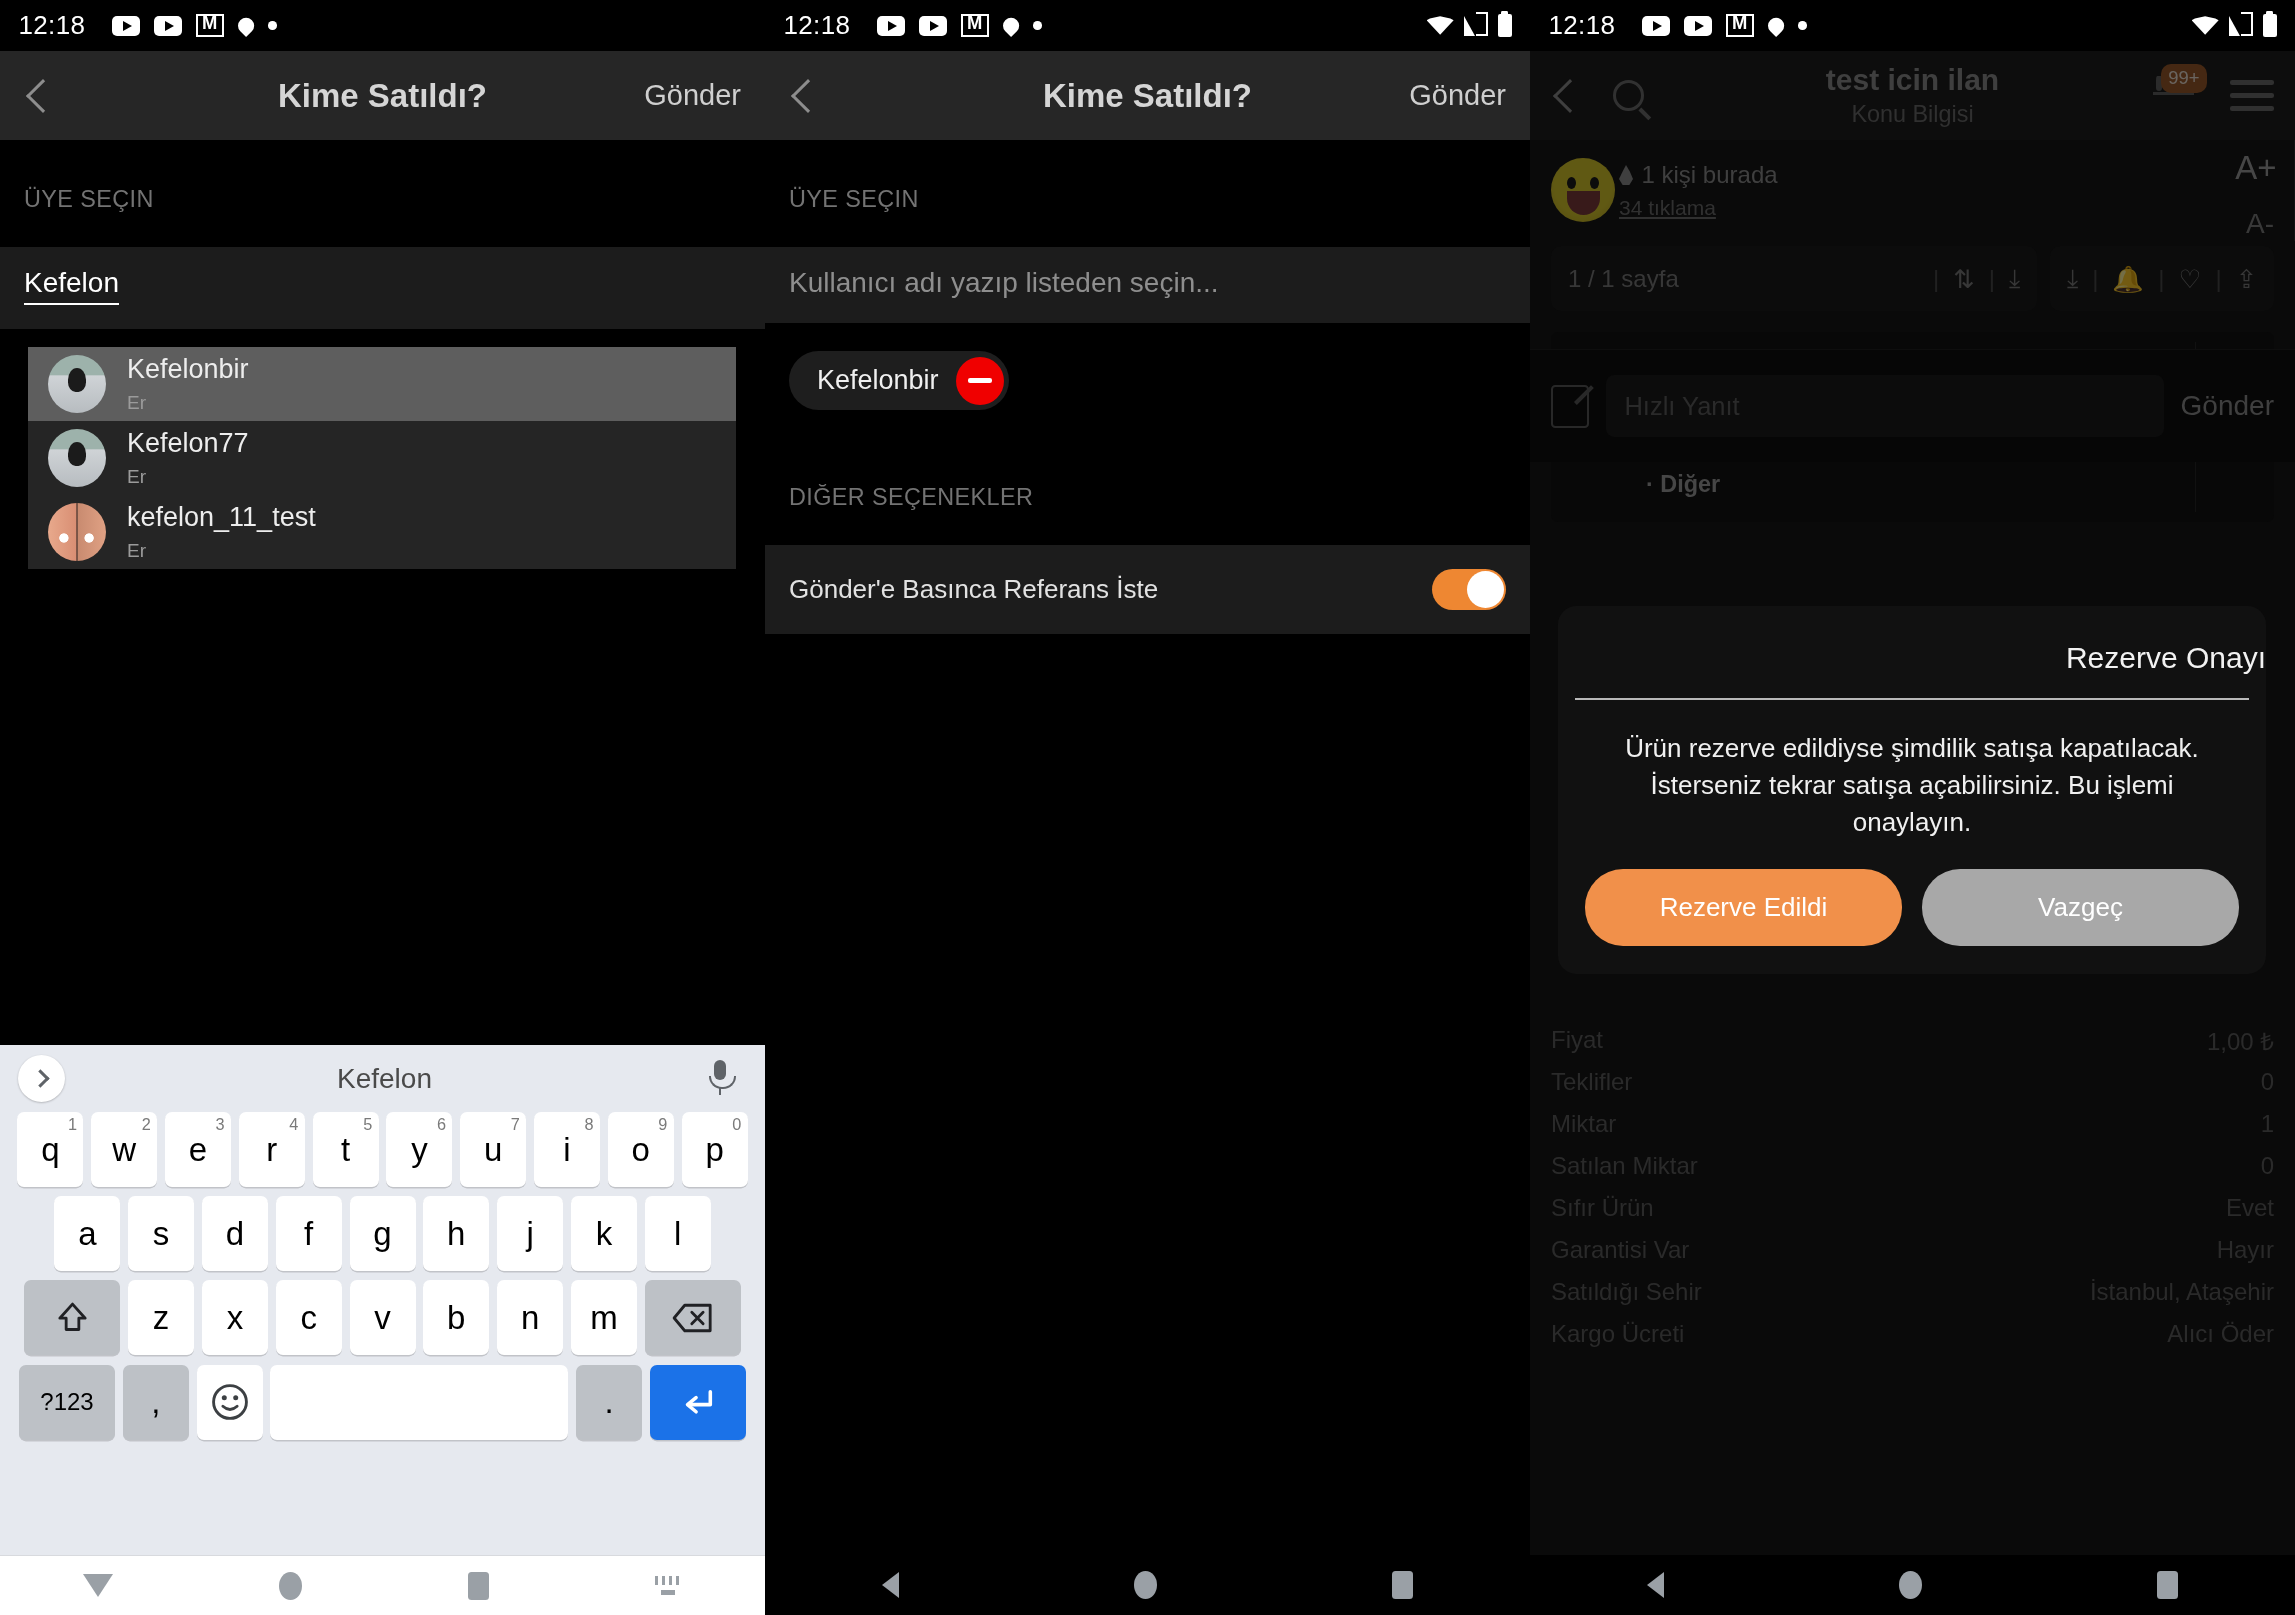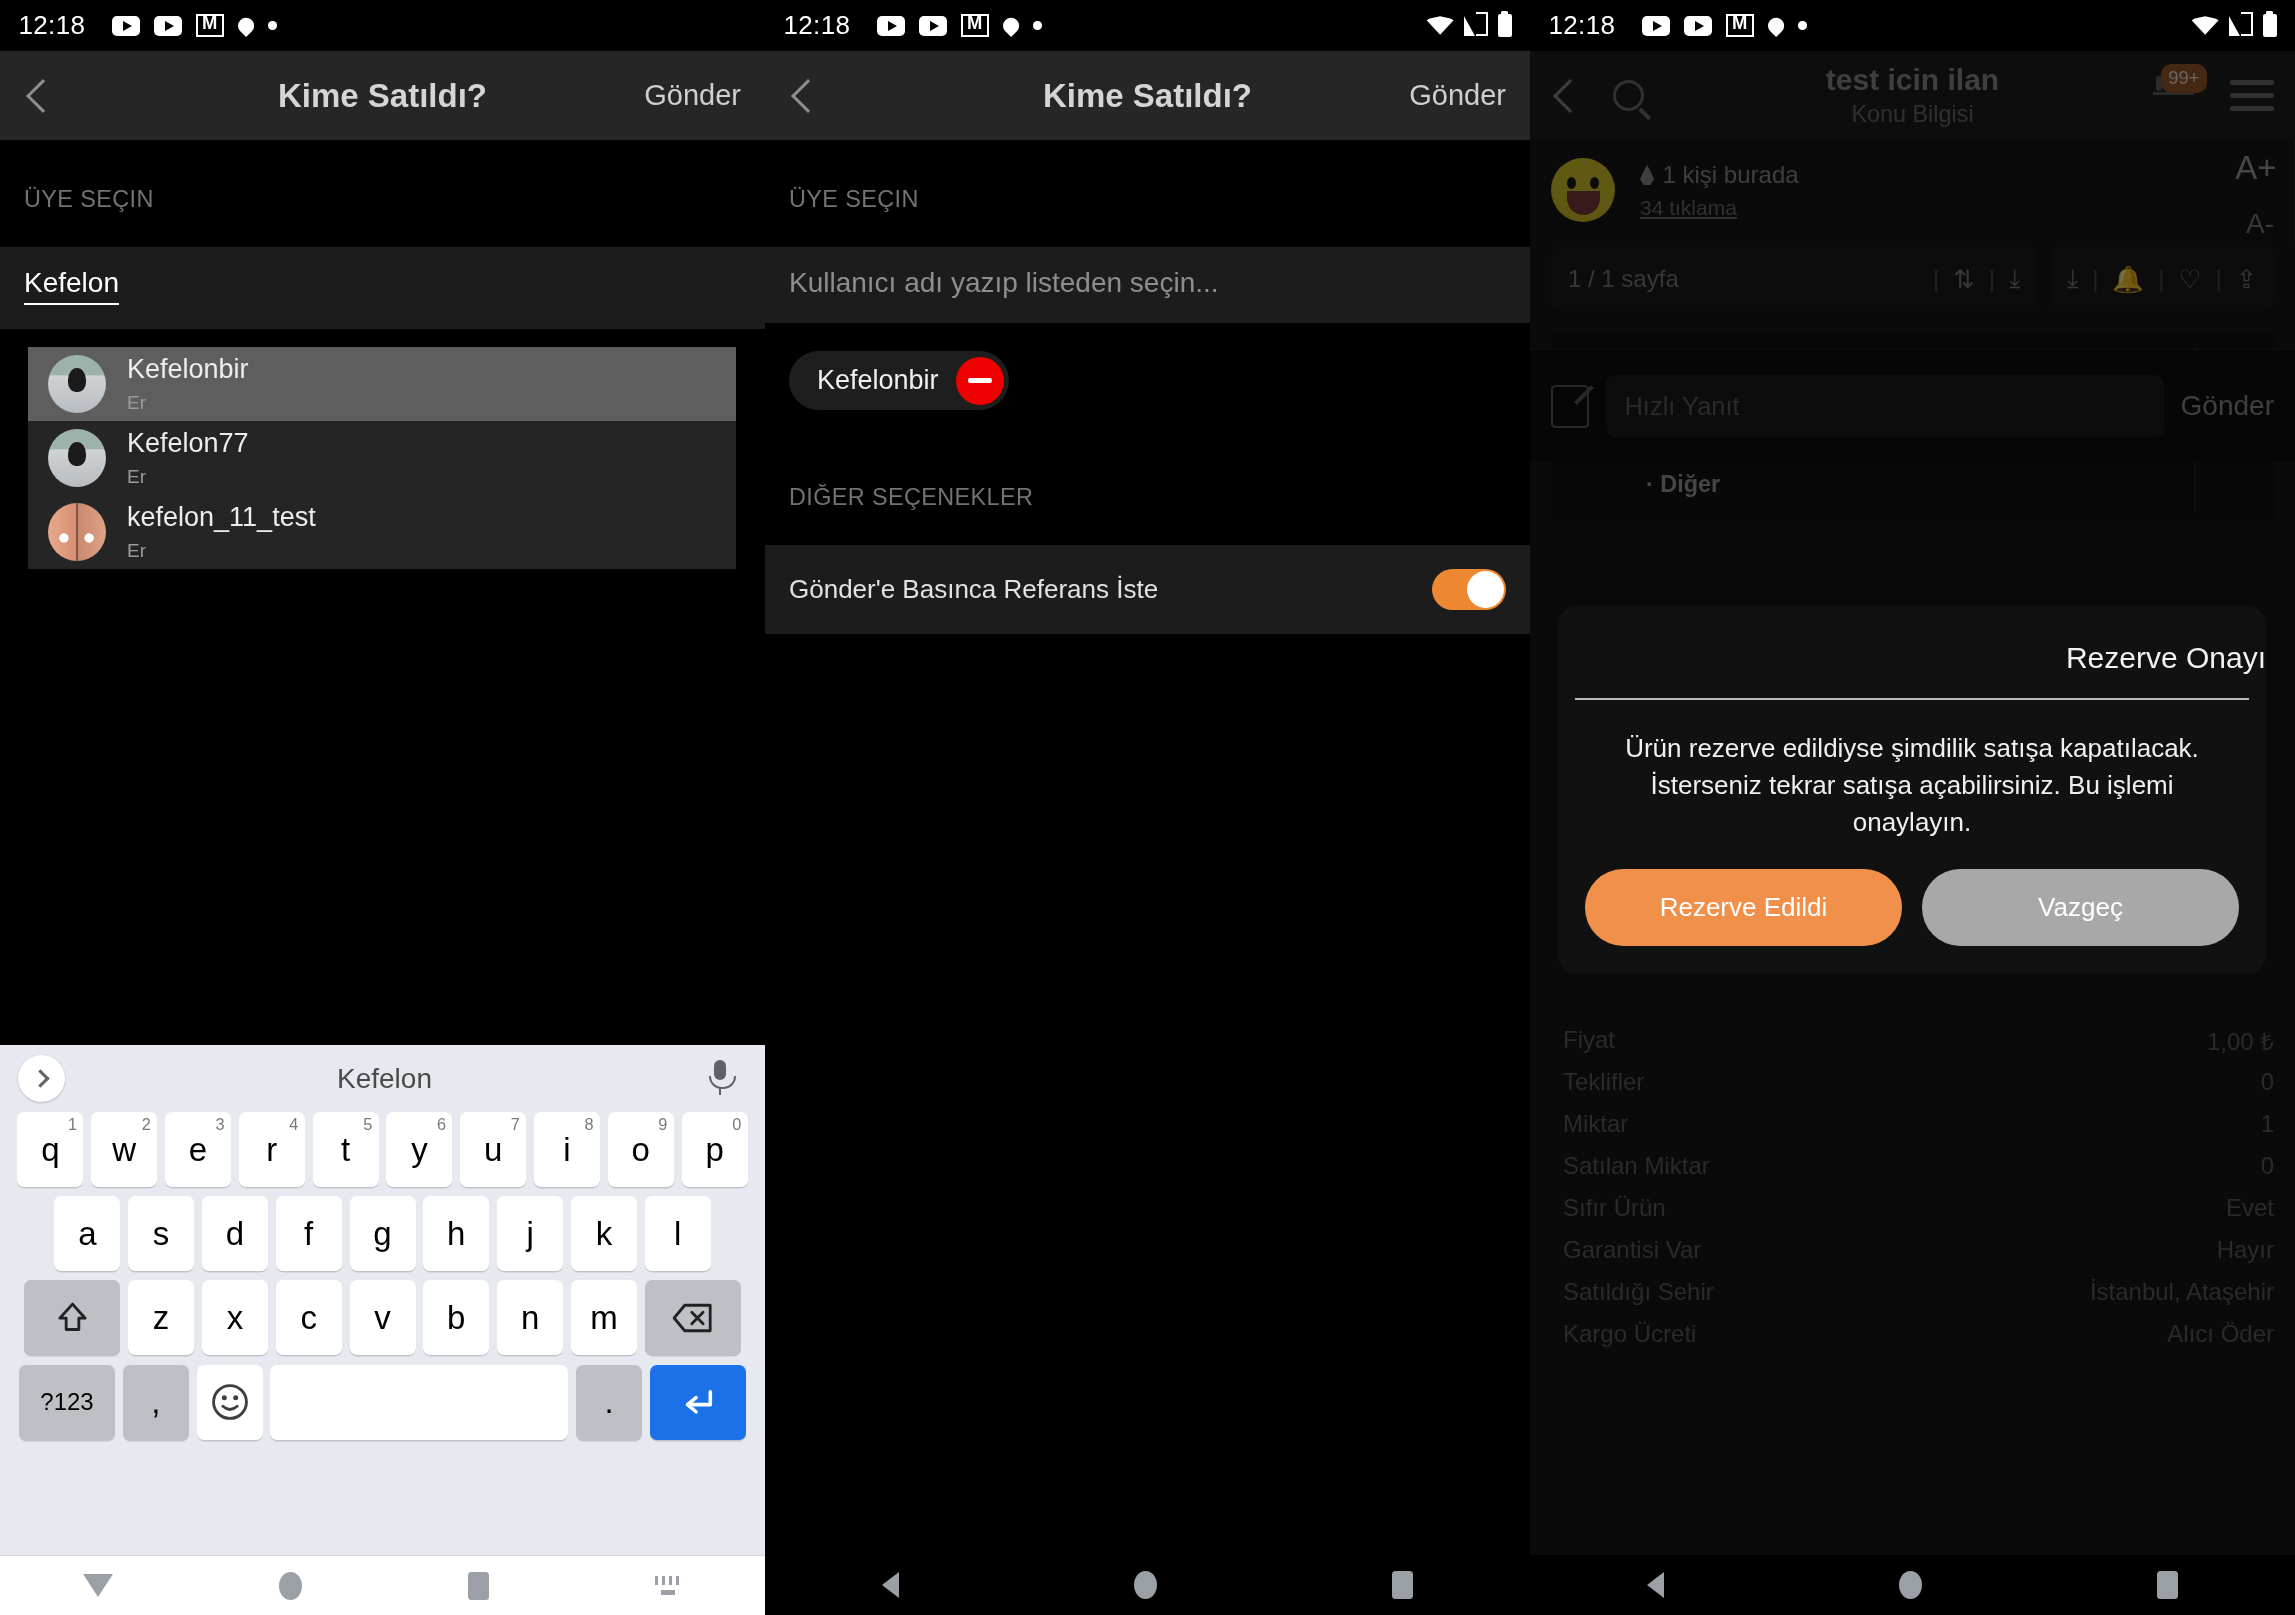--- a/index.html
+++ b/index.html
@@ -144,21 +144,21 @@
   .p3-bell { position:relative; margin-left:auto; margin-right:34px; width:40px; height:44px; z-index:2;}
   .bell-shape { width:33px; height:33px; border:3.5px solid #5f5f5f; border-radius:50% 50% 5.7px 5.7px;
     border-bottom:none; position:relative; top:5.7px; }
   .bell-shape:after { content:""; position:absolute; left:-5.7px; bottom:-4.3px; width:41px;
     height:3.5px; background:#5f5f5f; }
   .badge { position:absolute; right:-11.3px; top:-10px; background:#9a5a2a; color:#eadfd4;
     font-size:18.4px; border-radius:10px; padding:3.5px 7.8px; }
   .hamburger { display:flex; flex-direction:column; gap:7.8px; z-index:2; }
   .hamburger span { width:44px; height:5px; background:#6a6a6a; border-radius:2.1px; }
 
-  .p3-info { display:flex; align-items:center; padding:18.4px 21px; gap:25px; position:relative; }
+  .p3-info { display:flex; align-items:center; padding:18.4px 21px; gap:4px; position:relative; }
   .smiley { width:64px; height:64px; border-radius:50%;
     background:radial-gradient(circle at 50% 45%, #d6c52b 0 60%, #b8a522 100%); position:relative; }
   .smiley .eye { position:absolute; top:18.4px; width:9.2px; height:12px; background:#1a1a1a; border-radius:50%; }
   .smiley .eye.l { left:15.6px; } .smiley .eye.r { right:15.6px; }
   .smiley .mouth { position:absolute; left:15.6px; top:33px; width:33px; height:24px;
     background:#7c3a3a; border-radius:0 0 17px 17px; }
   .info-txt { display:flex; flex-direction:column; gap:7px; }
   .info-l1 { color:#8b8b8b; font-size:24px; display:flex; align-items:center; gap:8.5px;}
   .flame { width:14px; height:20px; background:#8b8b8b;
     clip-path: polygon(50% 0%, 78% 34%, 100% 70%, 74% 100%, 26% 100%, 0% 70%, 24% 36%); }
@@ -179,21 +179,21 @@
   .p3-breadcrumb { margin:21px 21px 0; background:#121212; border-radius:7px;
     padding:21px 24px 24px; position:relative; }
   .bc1 { color:#6e6e6e; font-size:24px; }
   .bc2 { color:#686868; font-size:23.4px; margin-top:12px; padding-left:24px; }
   .bc3 { color:#686868; font-size:23.4px; margin-top:12px; padding-left:48px; }
   .bc4 { color:#9b9b9b; font-size:23.4px; margin-top:12px; padding-left:71px; font-weight:bold; }
   .bc-chev { position:absolute; right:28px; top:50%; margin-top:-10px; width:21px; height:21px;
     border-right:3.5px solid #6e6e6e; border-bottom:3.5px solid #6e6e6e; transform:rotate(45deg); }
   .bc-vline { position:absolute; right:78px; top:10px; bottom:10px; width:1.4px; background:#262626; }
 
-  .p3-rows { position:absolute; left:12px; right:0; top:968px; padding:0 21px; }
+  .p3-rows { position:absolute; left:0; right:0; top:968px; padding:0 21px; }
   .kv { display:flex; justify-content:space-between; align-items:center; height:42px; }
   .kv-k { color:#5d5d5d; font-size:24px; }
   .kv-v { color:#5d5d5d; font-size:24px; }
 
   .p3-reply { position:absolute; left:0; right:0; bottom:60px; height:113px;
     background:#0d0d0d; border-top:0.7px solid #1e1e1e; display:flex; align-items:center;
     padding:0 21px; gap:17px; }
   .reply-ico { width:38px; height:43px; border:2.8px solid #5a5a5a; border-radius:4.3px;
     position:relative; }
   .reply-ico:after { content:""; position:absolute; right:-8.5px; top:5.7px; width:24px; height:4.3px;

